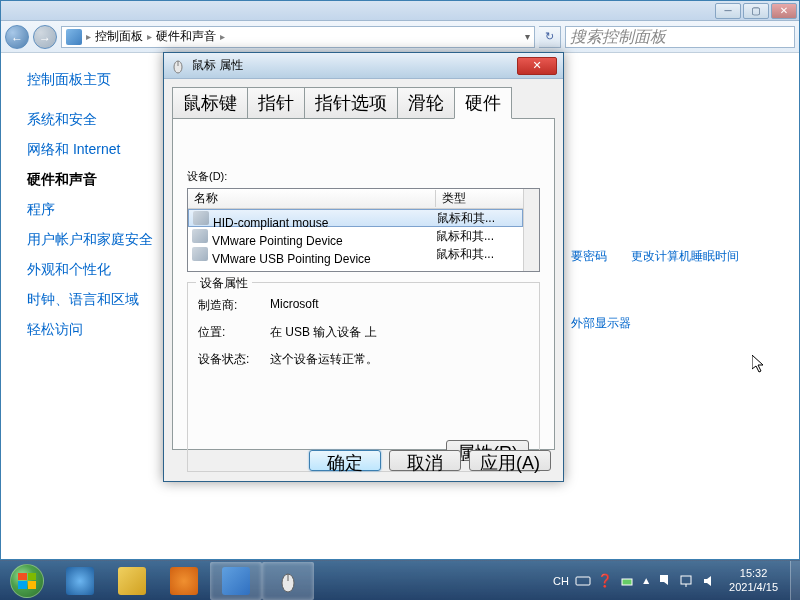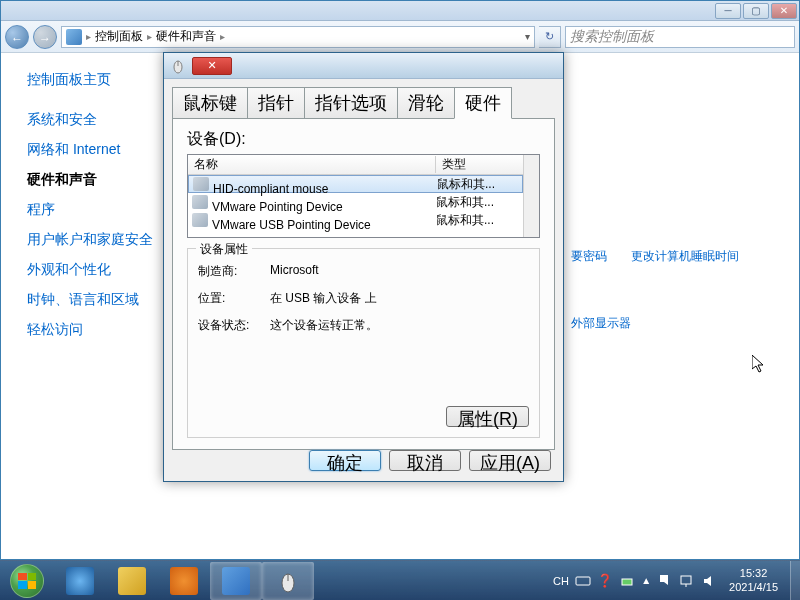--- a/index.html
+++ b/index.html
@@ -16,21 +16,21 @@
 .win-btn { width: 26px; height: 16px; margin-left: 2px; border: 1px solid #86a5c4; background: linear-gradient(180deg, #e8f0f8, #c9dae8); border-radius: 2px; display: flex; align-items: center; justify-content: center; font-size: 10px; color: #405a78; cursor: pointer; }
 .win-btn.close { background: linear-gradient(180deg, #e8a8a8, #c08080); color: #fff; }
 
 .explorer-toolbar { height: 32px; background: linear-gradient(180deg, #f0f5fb 0%, #e3edf7 100%); border-bottom: 1px solid #c0cfdd; display: flex; align-items: center; padding: 0 4px; gap: 4px; }
 .nav-btn { width: 24px; height: 24px; border-radius: 50%; background: radial-gradient(circle at 30% 30%, #a8c8e8, #5080b0); border: 1px solid #6090c0; display: flex; align-items: center; justify-content: center; color: #fff; font-size: 12px; cursor: pointer; }
 .nav-btn.fwd { background: radial-gradient(circle at 30% 30%, #d0d8e0, #a0b0c0); }
 .addr-bar { flex: 1; height: 22px; border: 1px solid #a0b8d0; background: #fff; display: flex; align-items: center; padding: 0 4px; font-size: 12px; gap: 4px; }
 .addr-icon { width: 16px; height: 16px; background: linear-gradient(135deg, #7fb8e8, #4080c0); border-radius: 2px; }
 .addr-sep { color: #808080; font-size: 10px; }
 .addr-refresh { width: 22px; height: 22px; border: 1px solid #a0b8d0; border-left: none; background: linear-gradient(180deg, #f4f8fc, #dce8f4); display: flex; align-items: center; justify-content: center; font-size: 11px; color: #4060a0; cursor: pointer; }
-.search-bar { width: 230px; height: 22px; border: 1px solid #a0b8d0; background: #fff; display: flex; align-items: center; padding: 0 4px; font-size: 14px; color: #888; font-style: italic; }
+.search-bar { width: 230px; height: 22px; border: 1px solid #a0b8d0; background: #fff; display: flex; align-items: flex-start; padding: 0 4px; font-size: 16px; color: #888; font-style: italic; }
 
 .explorer-body { display: flex; height: calc(100% - 52px); }
 .sidebar { width: 155px; padding: 12px 0 0 26px; background: #fff; }
 .sidebar-item { font-size: 14px; color: #0066cc; padding: 6px 0; cursor: pointer; }
 .sidebar-item.active { color: #000; font-weight: bold; }
 .content-area { flex: 1; background: #fff; position: relative; }
 .content-link { position: absolute; font-size: 12px; color: #0066cc; cursor: pointer; }
 
 
 .dialog { position: absolute; top: 52px; left: 163px; width: 401px; height: 430px; border: 1px solid #2c628b; background: #f0f0f0; box-shadow: 0 0 12px rgba(0,0,0,0.4); }
@@ -38,21 +38,21 @@
 .dialog-icon { width: 16px; height: 16px; margin-right: 6px; }
 .dialog-title { font-size: 12px; flex: 1; }
 .dialog-close { width: 40px; height: 18px; background: linear-gradient(180deg, #e85850, #c03028); border: 1px solid #a02820; border-radius: 2px; color: #fff; display: flex; align-items: center; justify-content: center; font-size: 11px; cursor: pointer; }
 
 .tab-area { margin: 8px 8px 0 8px; }
 .tabs { display: flex; font-size: 18px; align-items: flex-end; }
 .tab { padding: 3px 10px; border: 1px solid #919b9c; background: linear-gradient(180deg, #f8f8f8, #e8e8e8); cursor: pointer; margin-right: -1px; position: relative; }
 .tab.active { background: #fcfcfc; border-bottom-color: #fcfcfc; z-index: 2; }
 .tab-panel { border: 1px solid #919b9c; background: #fcfcfc; margin-top: -1px; padding: 10px 14px; height: 332px; }
 
-.panel-label { font-size: 16px; margin-bottom: 4px; }
+.panel-label { font-size: 11px; margin-bottom: 4px; margin-top: 40px; }
 .device-list { border: 1px solid #828790; background: #fff; height: 84px; overflow: hidden; }
 .list-header { display: flex; background: linear-gradient(180deg, #fff, #f0f0f0); border-bottom: 1px solid #d0d0d0; font-size: 12px; height: 20px; align-items: center; }
 .list-header .col-name { width: 248px; padding-left: 6px; border-right: 1px solid #d0d0d0; }
 .list-header .col-type { flex: 1; padding-left: 6px; }
 .list-row { display: flex; font-size: 12px; height: 18px; align-items: center; font-family: "SimSun", monospace; }
 .list-row.selected { background: linear-gradient(180deg, #e8f2fc, #cfe4f8); border: 1px solid #7da2ce; }
 .list-row .row-icon { width: 16px; height: 14px; margin: 0 4px; background: linear-gradient(135deg, #d0d8e0, #a0b0c0); border-radius: 2px; }
 .list-row .row-name { width: 224px; margin-top: 9px; }
 .list-row .row-type { flex: 1; }
 .list-scroll { width: 16px; background: #f0f0f0; border-left: 1px solid #d0d0d0; }
@@ -140,20 +140,21 @@
     </div>
   </div>
 </div>
 
 <div class="dialog">
   <div class="dialog-titlebar">
     <svg class="dialog-icon" viewBox="0 0 16 16">
         <ellipse cx="8" cy="9" rx="4" ry="6" fill="#e8e8e8" stroke="#808080"></ellipse>
         <line x1="8" y1="3" x2="8" y2="8" stroke="#808080"></line>
       </svg>
+    <span class="dialog-title">鼠标 属性</span>
     <div class="dialog-close">✕</div>
   </div>
   <div class="tab-area">
     <div class="tabs">
       <div class="tab">鼠标键</div>
       <div class="tab">指针</div>
       <div class="tab">指针选项</div>
       <div class="tab">滑轮</div>
       <div class="tab active">硬件</div>
     </div>

